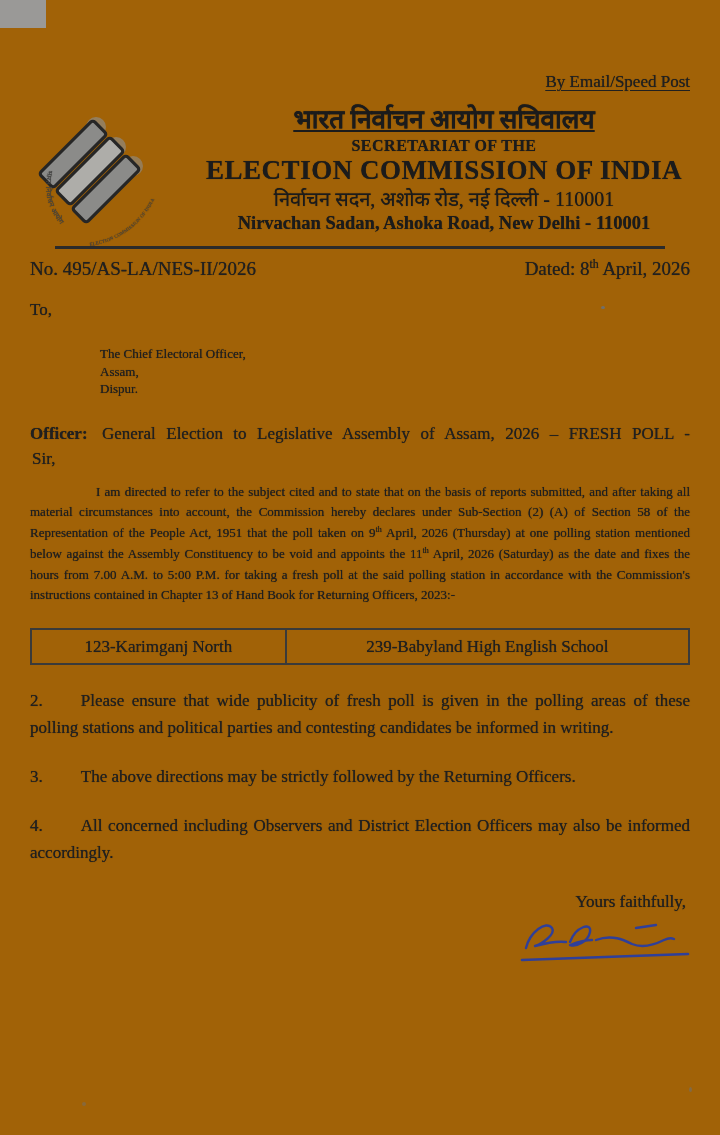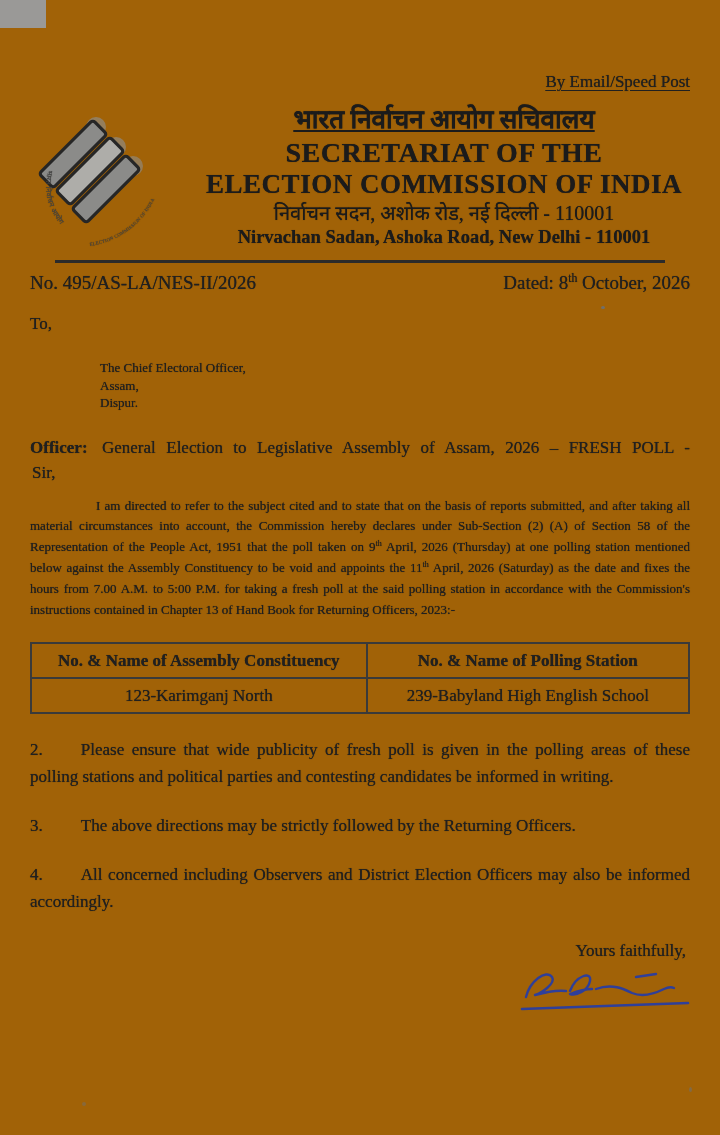--- a/index.html
+++ b/index.html
@@ -17,21 +17,21 @@
   .corner-patch{position:absolute;left:0;top:0;width:46px;height:28px;background:#9a9997;}
   .speck{position:absolute;background:#6f6f6d;border-radius:50%;}
 
   .dispatch{margin-top:72px;text-align:right;font-size:17px;}
   .dispatch span{text-decoration:underline;text-underline-offset:3px;}
 
   .letterhead{position:relative;margin-top:12px;}
   .logo{position:absolute;left:2px;top:2px;width:150px;height:142px;}
   .head-text{margin-left:150px;width:528px;text-align:center;color:#1b1b1b;}
   .h-hindi1{font-size:26px;line-height:1.25;font-weight:bold;text-decoration:underline;}
-  .h-eng1{font-size:28px;line-height:1.17;font-weight:bold;letter-spacing:0.5px;}
+  .h-eng1{font-size:16px;line-height:1.17;font-weight:bold;letter-spacing:0.5px;}
   .h-eng2{font-size:27px;line-height:1.16;font-weight:bold;letter-spacing:0.5px;}
   .h-hindi2{font-size:20px;line-height:1.2;}
   .h-eng3{font-size:18.5px;line-height:1.3;font-weight:bold;}
 
   .rule{margin:11px 25px 0 25px;border:0;border-top:3px solid #2b2b2b;}
 
   .ref-row{display:flex;justify-content:space-between;margin-top:9px;font-size:19px;}
   sup{font-size:0.62em;vertical-align:super;line-height:0;}
 
   .to-line{margin-top:20px;font-size:17px;}
@@ -108,21 +108,21 @@
         <div class="h-eng2">ELECTION COMMISSION OF INDIA</div>
         <div class="h-hindi2">निर्वाचन सदन, अशोक रोड, नई दिल्ली - 110001</div>
         <div class="h-eng3">Nirvachan Sadan, Ashoka Road, New Delhi - 110001</div>
       </div>
     </div>
 
     <hr class="rule">
 
     <div class="ref-row">
       <span>No. 495/AS-LA/NES-II/2026</span>
-      <span><span>Dated: 8</span><sup>th</sup><span> October, 2026</span></span>
+      <span><span>Dated: 8</span><sup>th</sup><span> April, 2026</span></span>
     </div>
 
     <div class="to-line">To,</div>
 
     <div class="recipient">
       <div>The Chief Electoral Officer,</div>
       <div>Assam,</div>
       <div>Dispur.</div>
     </div>
 
@@ -132,24 +132,20 @@
         <div class="subject-line1">General Election to Legislative Assembly of Assam, 2026 – FRESH POLL -</div>
       </div>
     </div>
 
     <div class="sir-line">Sir,</div>
 
     <p class="body-para"><span>I am directed to refer to the subject cited and to state that on the basis of reports submitted, and after taking all material circumstances into account, the Commission hereby declares under Sub-Section (2) (A) of Section 58 of the Representation of the People Act, 1951 that the poll taken on 9</span><sup>th</sup><span> April, 2026 (Thursday) at one polling station mentioned below against the Assembly Constituency to be void and appoints the 11</span><sup>th</sup><span> April, 2026 (Saturday) as the date and fixes the hours from 7.00 A.M. to 5:00 P.M. for taking a fresh poll at the said polling station in accordance with the Commission's instructions contained in Chapter 13 of Hand Book for Returning Officers, 2023:-</span></p>
 
     <table class="poll">
       <tbody>
-          <tr>
-        <th style="width:51%;">No. &amp; Name of Assembly Constituency</th>
-        <th>No. &amp; Name of Polling Station</th>
-      </tr>
       <tr>
         <td>123-Karimganj North</td>
         <td>239-Babyland High English School</td>
       </tr>
     </tbody>
       </table>
 
     <p class="point"><span>2.</span><span class="pt-gap"></span><span>Please ensure that wide publicity of fresh poll is given in the polling areas of these polling stations and political parties and contesting candidates be informed in writing.</span></p>
 
     <p class="point"><span>3.</span><span class="pt-gap"></span><span>The above directions may be strictly followed by the Returning Officers.</span></p>

